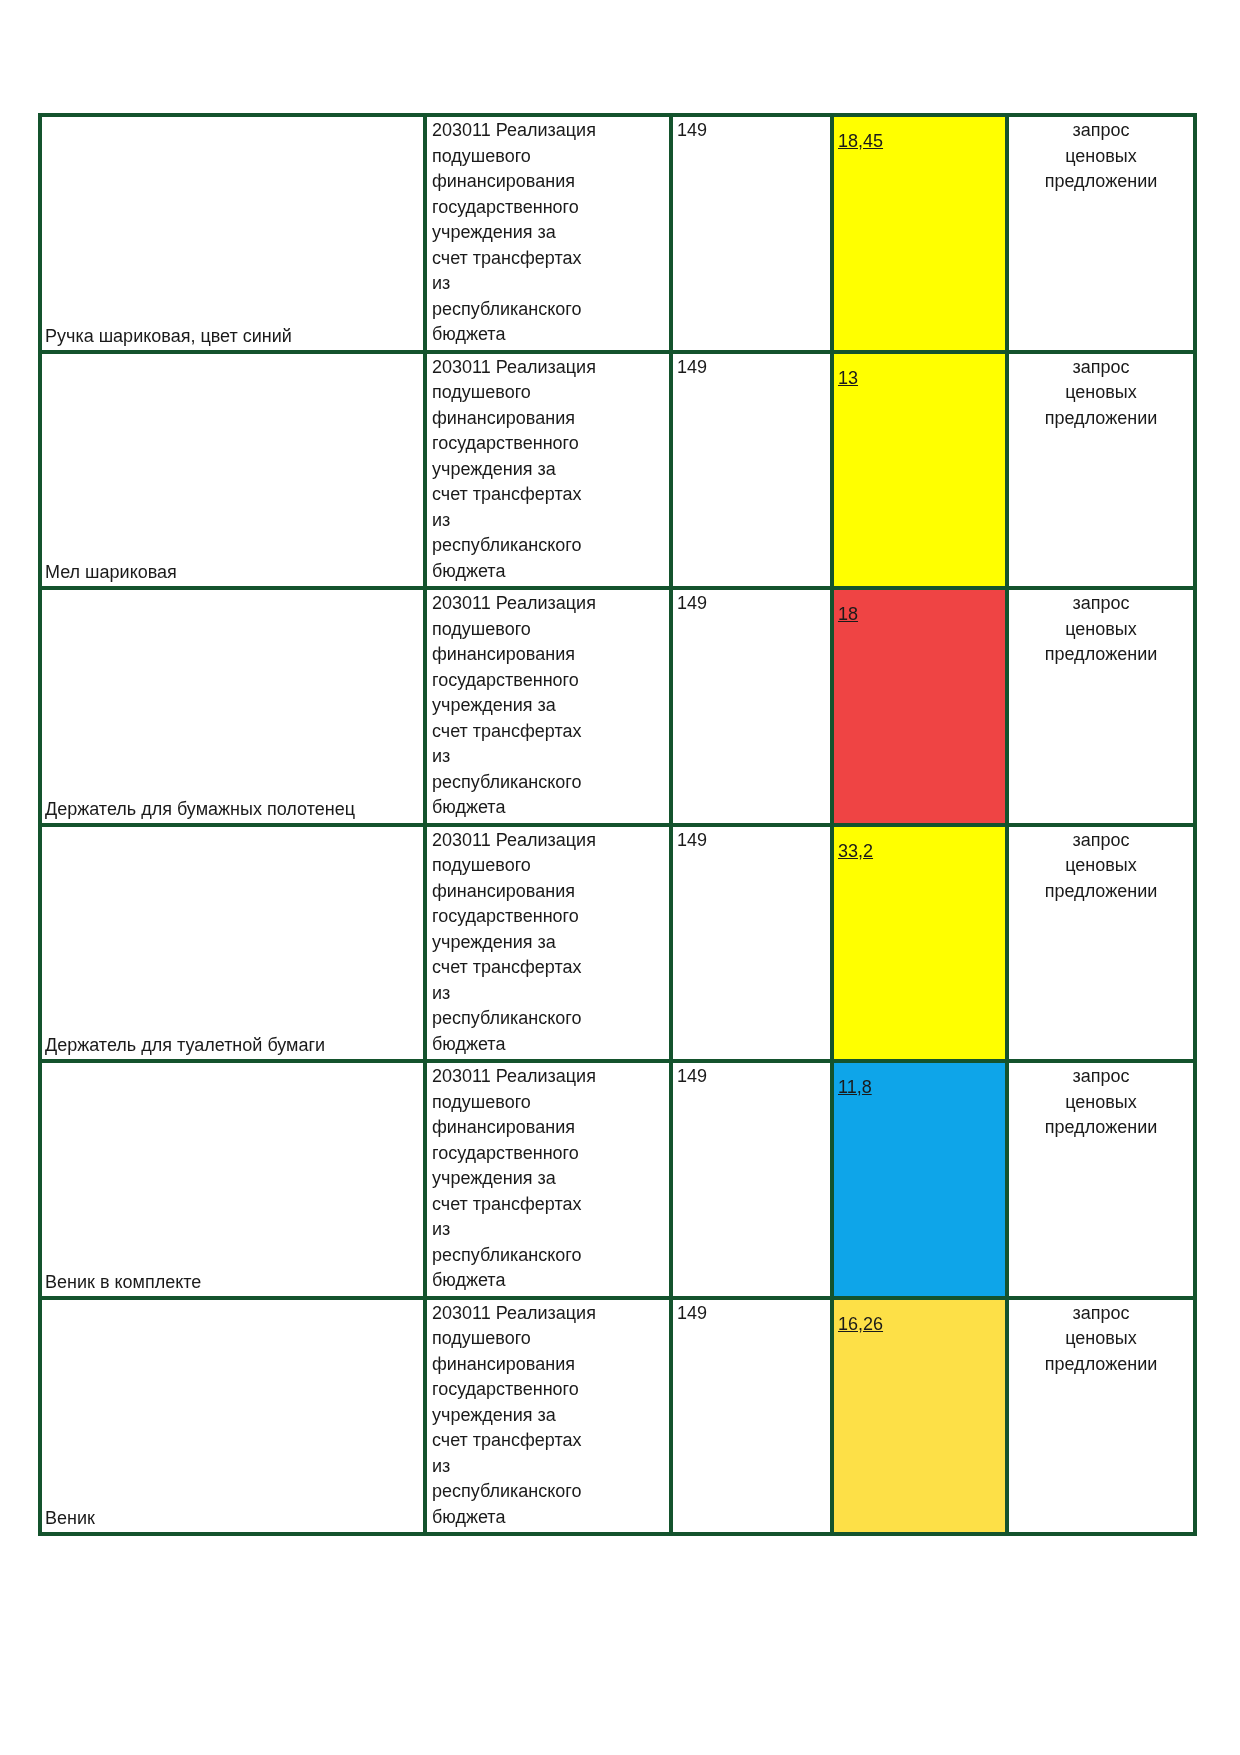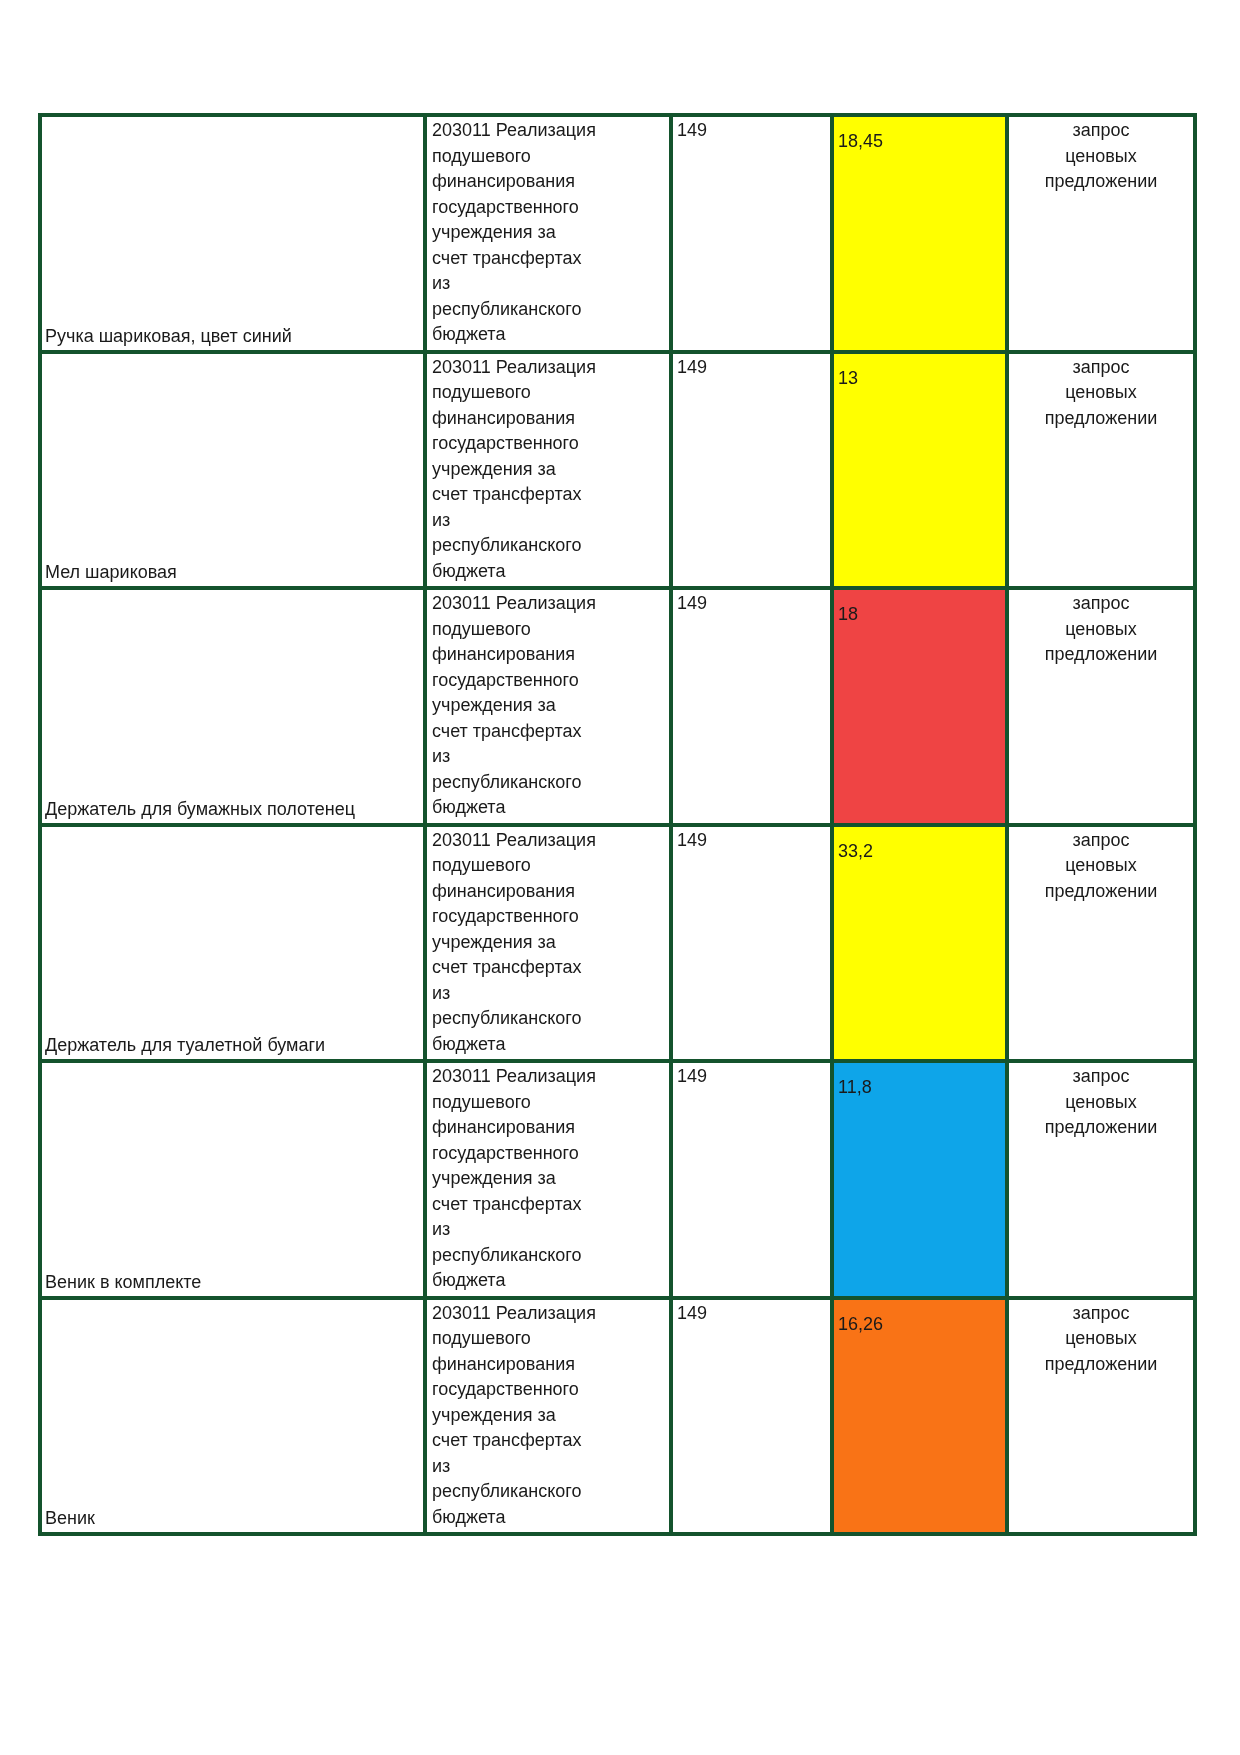--- a/index.html
+++ b/index.html
@@ -52,20 +52,21 @@
   td.code-cell {
     vertical-align: top;
     padding: 1px 4px;
     line-height: 25.5px;
     border-radius: 9px;
   }
   td.price-cell {
     vertical-align: top;
     padding: 12px 4px;
     line-height: 25.5px;
+    text-decoration: underline;
   }
   td.method-cell {
     vertical-align: top;
     text-align: center;
     padding: 1px 16px;
     line-height: 25.5px;
     white-space: pre-line;
   }
 </style>
 </head>
@@ -176,20 +177,20 @@
     <td class="program-cell">203011 Реализация
 подушевого
 финансирования
 государственного
 учреждения за
 счет трансфертах
 из
 республиканского
 бюджета</td>
     <td class="code-cell">149</td>
-    <td class="price-cell" style="background: #f97316;">16,26</td>
+    <td class="price-cell" style="background: #fde047;">16,26</td>
     <td class="method-cell">запрос
 ценовых
 предложении</td>
   </tr>
 </tbody>
   </table>
 </div>
 
 </body></html>

